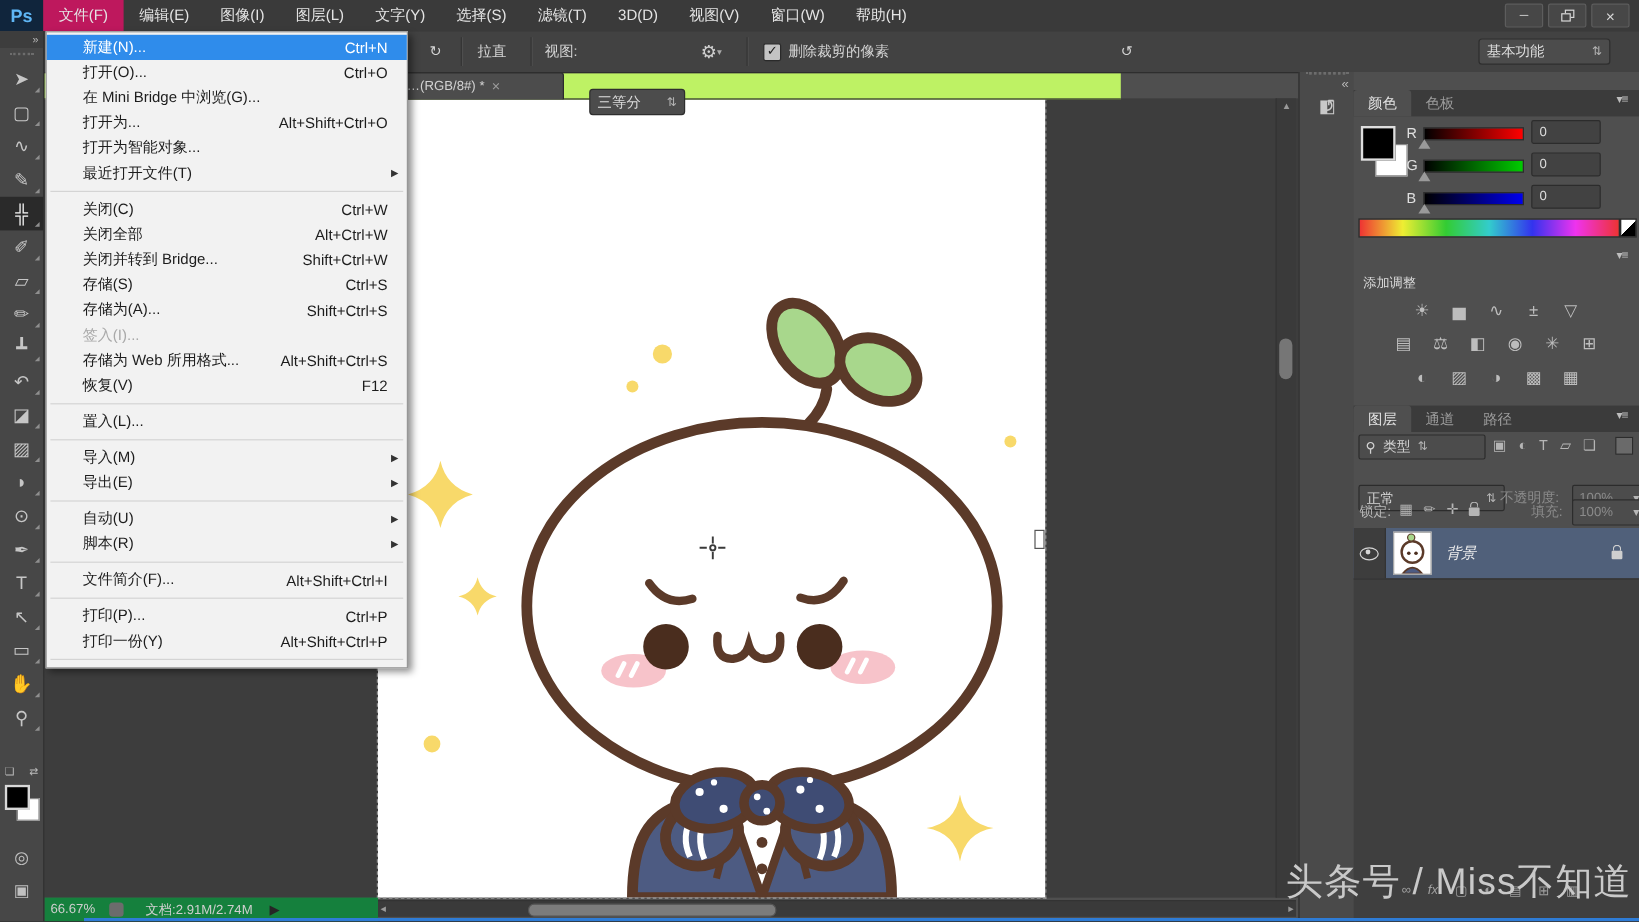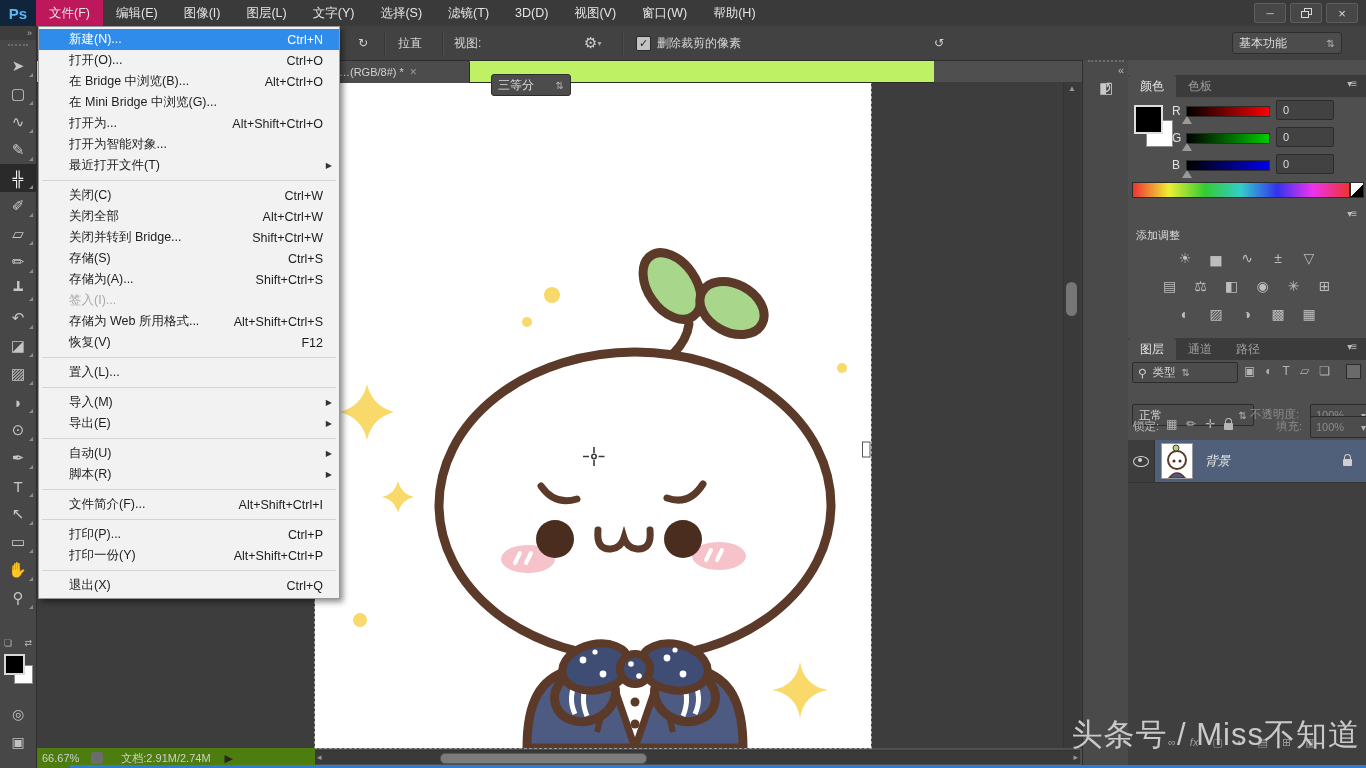--- a/index.html
+++ b/index.html
@@ -53,21 +53,21 @@
   .canvas{left:315px;top:82px;width:556px;height:666px;background:#fff;outline:1px dashed #9a9a9a;}
   .vscroll{left:1063px;top:82px;width:16px;height:666px;background:#3a3a3a;border-left:1px solid #333;}
   .vscroll .arrow{position:absolute;top:2px;left:0;width:16px;text-align:center;color:#9a9a9a;font-size:8px;}
   .vscroll .thumb{position:absolute;left:2px;top:200px;width:11px;height:34px;background:#767676;border-radius:6px;}
   .hscroll{left:315px;top:750px;width:765px;height:13px;background:#3a3a3a;border-top:1px solid #333;}
   .hscroll .a-left{position:absolute;left:2px;top:1px;color:#9a9a9a;font-size:9px;}
   .hscroll .a-right{position:absolute;right:2px;top:1px;color:#9a9a9a;font-size:9px;}
   .hscroll .thumb{position:absolute;left:125px;top:2px;width:205px;height:9px;background:#7c7c7c;border-radius:5px;border:1px solid #555;}
 
   
-  .statusbar{left:36px;top:748px;width:279px;height:20px;background:#4d7c0f;display:flex;align-items:center;font-size:11px;color:#cfcfcf;}
+  .statusbar{left:36px;top:748px;width:279px;height:20px;background:#15803d;display:flex;align-items:center;font-size:11px;color:#cfcfcf;}
   .status-zoom{margin-left:6px;}
   .status-ico{width:12px;height:12px;background:#6c6c6c;border-radius:3px;margin-left:12px;}
   .status-doc{margin-left:18px;}
   .status-flyout{margin-left:14px;color:#262626;font-size:11px;}
   .corner{left:0;top:748px;width:36px;height:20px;background:#474747;}
   .bottomline{left:70px;top:765px;width:1296px;height:3px;background:#2e7cd6;z-index:70;}
 
   
   .dockstrip{left:1082px;top:60px;width:46px;height:708px;background:#4a4a4a;border-left:1px solid #2e2e2e;border-right:1px solid #2e2e2e;}
   .strip-collapse{position:absolute;right:5px;top:4px;color:#b9b9b9;font-size:11px;}
@@ -557,24 +557,20 @@
       <div class="mi highlighted">
         <span class="mi-label">新建(N)...</span>
         <span class="mi-shortcut">Ctrl+N</span>
       </div>
 
       <div class="mi">
         <span class="mi-label">打开(O)...</span>
         <span class="mi-shortcut">Ctrl+O</span>
       </div>
 
-      <div class="mi">
-        <span class="mi-label">在 Bridge 中浏览(B)...</span>
-        <span class="mi-shortcut">Alt+Ctrl+O</span>
-      </div>
 
       <div class="mi">
         <span class="mi-label">在 Mini Bridge 中浏览(G)...</span>
         <span class="mi-shortcut"></span>
       </div>
 
       <div class="mi">
         <span class="mi-label">打开为...</span>
         <span class="mi-shortcut">Alt+Shift+Ctrl+O</span>
       </div>
@@ -662,21 +658,17 @@
       <div class="mi">
         <span class="mi-label">打印(P)...</span>
         <span class="mi-shortcut">Ctrl+P</span>
       </div>
 
       <div class="mi sep-after">
         <span class="mi-label">打印一份(Y)</span>
         <span class="mi-shortcut">Alt+Shift+Ctrl+P</span>
       </div>
 
-      <div class="mi">
-        <span class="mi-label">退出(X)</span>
-        <span class="mi-shortcut">Ctrl+Q</span>
-      </div>
     </div>
 
   <div class="abs watermark">头条号 / Miss不知道</div>
   <div class="abs bottomline"></div>
 </div>
 
 </body></html>

